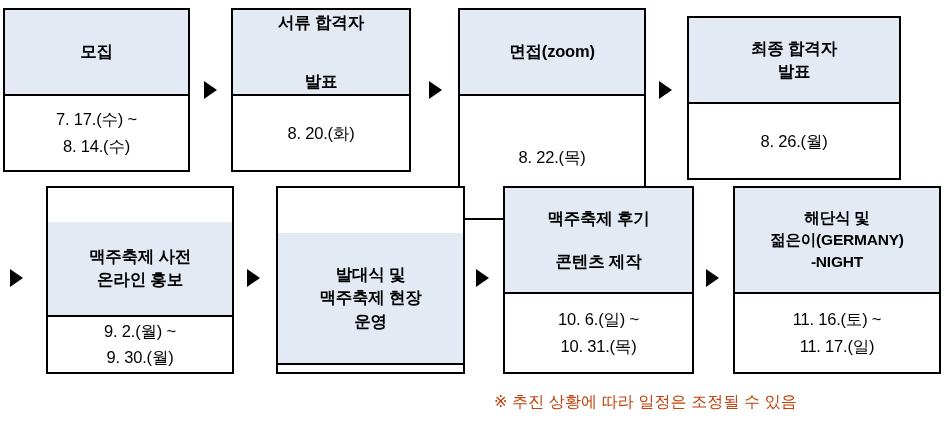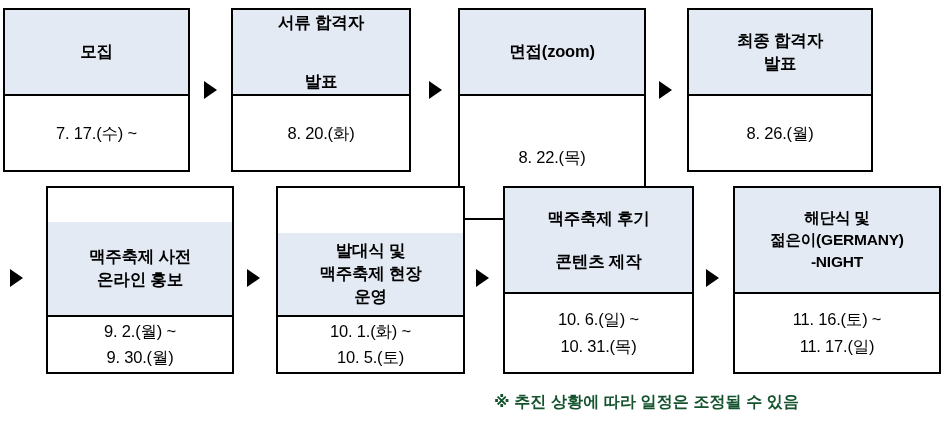--- a/index.html
+++ b/index.html
@@ -69,38 +69,39 @@
     width: 0;
     height: 0;
     border-top: 9px solid transparent;
     border-bottom: 9px solid transparent;
     border-left: 13px solid #000000;
   }
 
   
   #footnote {
     position: absolute;
-    font-weight: bold;
+    font-weight: normal;
     font-size: 16px;
     letter-spacing: 0.1px;
     white-space: nowrap;
-    color: #14532d;
+    color: #c2410c;
   }
 </style>
 </head>
 <body>
 
 <div id="flow-canvas">
 
   <div class="proc-box" style="left:3px; top:8px; width:187px; height:164px;justify-content:center;">
     <div class="proc-head" style="height:86px;">
       <span class="line">모집</span>
     </div>
     <div class="proc-body">
       <span class="line">7. 17.(수) ~</span>
+      <span class="line">8. 14.(수)</span>
     </div>
   </div>
 
   <div class="arrow" style="left:204px; top:81px;"></div>
 
   <div class="proc-box" style="left:231px; top:8px; width:180px; height:164px;">
     <div class="proc-head" style="height:86px;gap:36px;">
       <span class="line">서류 합격자</span>
       <span class="line">발표</span>
     </div>
@@ -115,21 +116,21 @@
     <div class="proc-head" style="height:86px;">
       <span class="line">면접(zoom)</span>
     </div>
     <div class="proc-body">
       <span class="line">8. 22.(목)</span>
     </div>
   </div>
 
   <div class="arrow" style="left:659px; top:81px;"></div>
 
-  <div class="proc-box" style="left:687px; top:8px; width:186px; height:164px;">
+  <div class="proc-box" style="left:687px; top:16px; width:214px; height:164px;">
     <div class="proc-head" style="height:86px;">
       <span class="line">최종 합격자</span>
       <span class="line">발표</span>
     </div>
     <div class="proc-body">
       <span class="line">8. 26.(월)</span>
     </div>
   </div>
 
   <div class="arrow" style="left:10px; top:269px;"></div>
@@ -145,24 +146,20 @@
     </div>
   </div>
 
   <div class="arrow" style="left:247px; top:269px;"></div>
 
   <div class="proc-box" style="left:276px; top:186px; width:189px; height:188px;">
     <div class="proc-head" style="height:132px;margin-top:45px;">
       <span class="line">발대식 및</span>
       <span class="line">맥주축제 현장</span>
       <span class="line">운영</span>
-    </div>
-    <div class="proc-body">
-      <span class="line">10. 1.(화) ~</span>
-      <span class="line">10. 5.(토)</span>
     </div>
   </div>
 
   <div class="arrow" style="left:476px; top:269px;"></div>
 
   <div class="proc-box" style="left:503px; top:186px; width:191px; height:188px;">
     <div class="proc-head" style="height:106px;gap:20px;">
       <span class="line">맥주축제 후기</span>
       <span class="line">콘텐츠 제작</span>
     </div>

